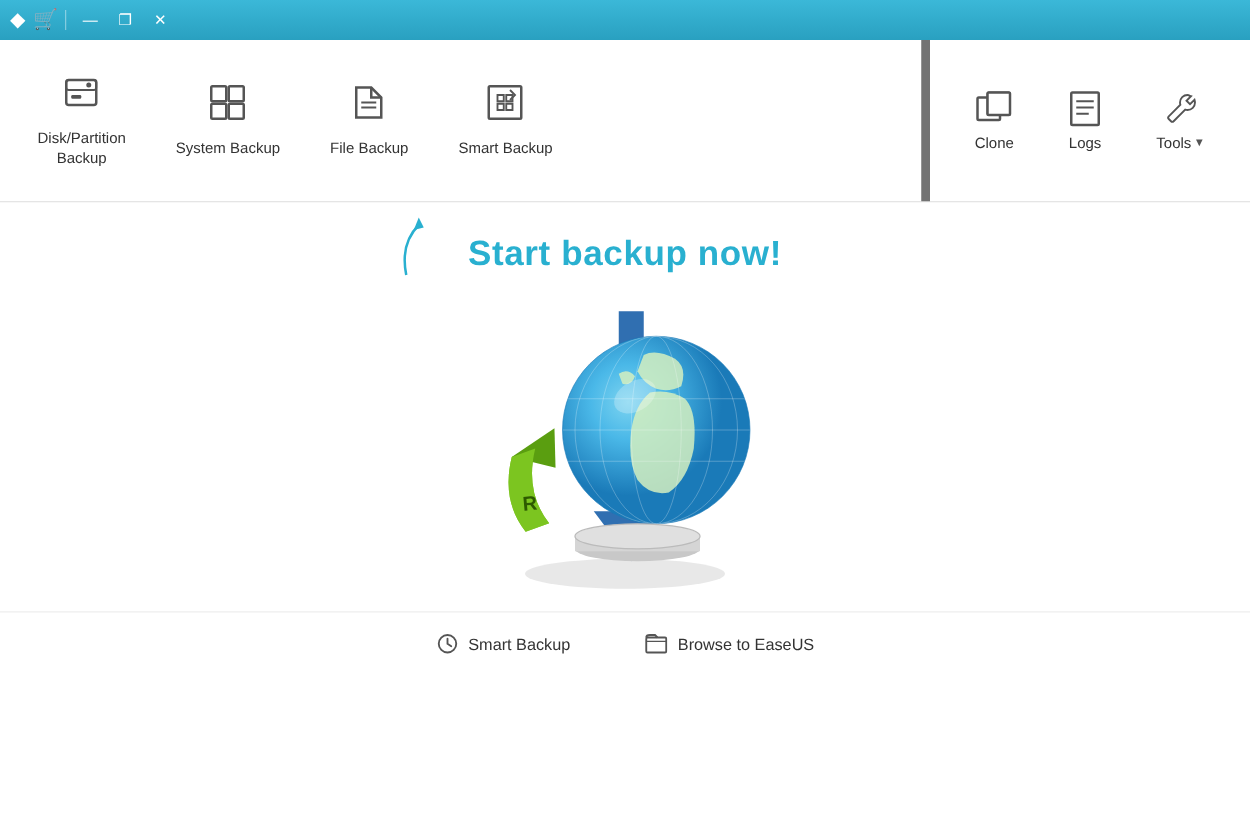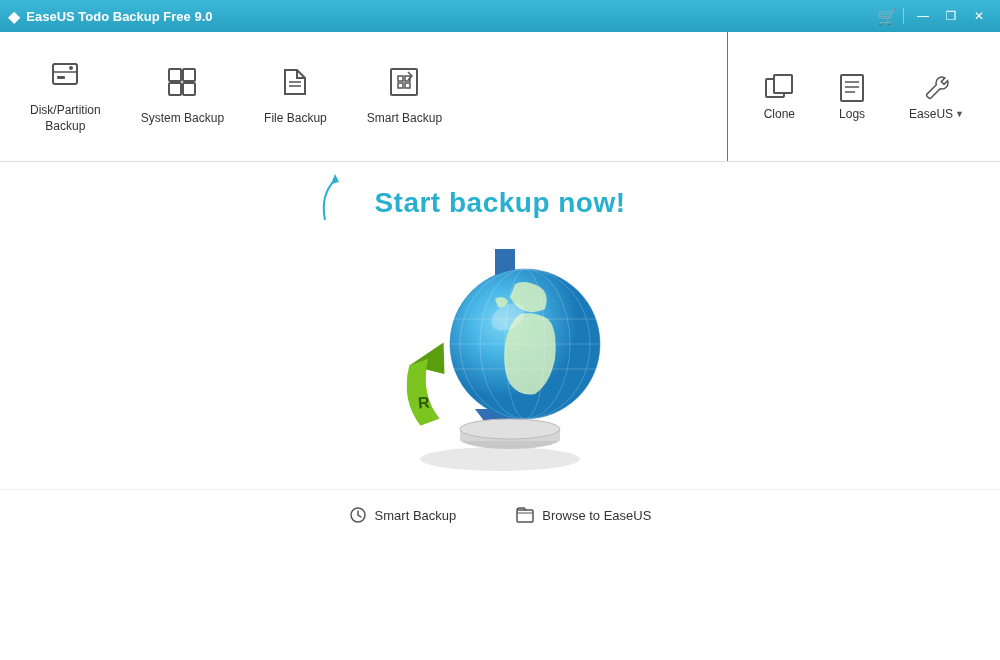--- a/index.html
+++ b/index.html
@@ -52,21 +52,21 @@
       border-bottom: 1px solid #ddd;
       display: flex;
       align-items: stretch;
       background: white;
     }
 
     #toolbar-left {
       display: flex;
       align-items: center;
       flex: 1;
-      border-right: 1px solid #737373;
+      border-right: 7px solid #737373;
       padding: 0 10px;
     }
 
     .toolbar-item {
       display: flex;
       flex-direction: column;
       align-items: center;
       justify-content: center;
       padding: 10px 20px;
       cursor: pointer;
@@ -162,21 +162,20 @@
       position: absolute;
       top: 15px;
       left: 305px;
     }
   </style>
 </head>
 <body>
 
 <div id="titlebar">
   <span style="color:white; font-size:16px; margin-right:6px;">◆</span>
-  <span style="font-size:13px; font-weight:600; color:white; flex:1;">EaseUS Todo Backup Free 9.0</span>
   <div style="display:flex; align-items:center; gap:6px;">
     <span style="cursor:pointer; color:white; font-size:16px;" title="Purchase">🛒</span>
     <div style="width:1px; height:16px; background:rgba(255,255,255,0.4);"></div>
     <div class="win-controls">
       <div class="win-btn">—</div>
       <div class="win-btn">❐</div>
       <div class="win-btn close">✕</div>
     </div>
   </div>
 </div>
@@ -260,21 +259,21 @@
         <div class="label" style="font-size:12px; color:#333;">Logs</div>
       </div>
 
       <div class="toolbar-right-item">
         <div>
           <svg width="30" height="30" viewBox="0 0 30 30" fill="none">
             <path d="M20 4c-3.3 0-6 2.7-6 6 0 .6.1 1.2.3 1.8L5 21.1c-.6.6-.6 1.5 0 2.1l1.8 1.8c.6.6 1.5.6 2.1 0L18.2 15.7c.6.2 1.2.3 1.8.3 3.3 0 6-2.7 6-6 0-.8-.2-1.5-.4-2.2l-3.6 3.6-2.8-2.8 3.6-3.6C22.1 4.8 21.1 4 20 4z" stroke="#555" stroke-width="1.5" fill="none"></path>
           </svg>
         </div>
         <div class="tools-label-row">
-          <div class="label" style="font-size:12px; color:#333;">EaseUS</div>
+          <div class="label" style="font-size:12px; color:#333;">Tools</div>
           <span class="tools-arrow" style="font-size:9px; margin-left:2px;">▼</span>
         </div>
       </div>
     </div>
   </div>
 
   <div id="content">
 
     <svg id="curved-arrow" width="60" height="60" viewBox="0 0 60 60" style="position:absolute; top:8px; left:295px;">
       <path d="M30 50 Q25 25 40 10" stroke="#29b0d0" stroke-width="2" fill="none"></path>

